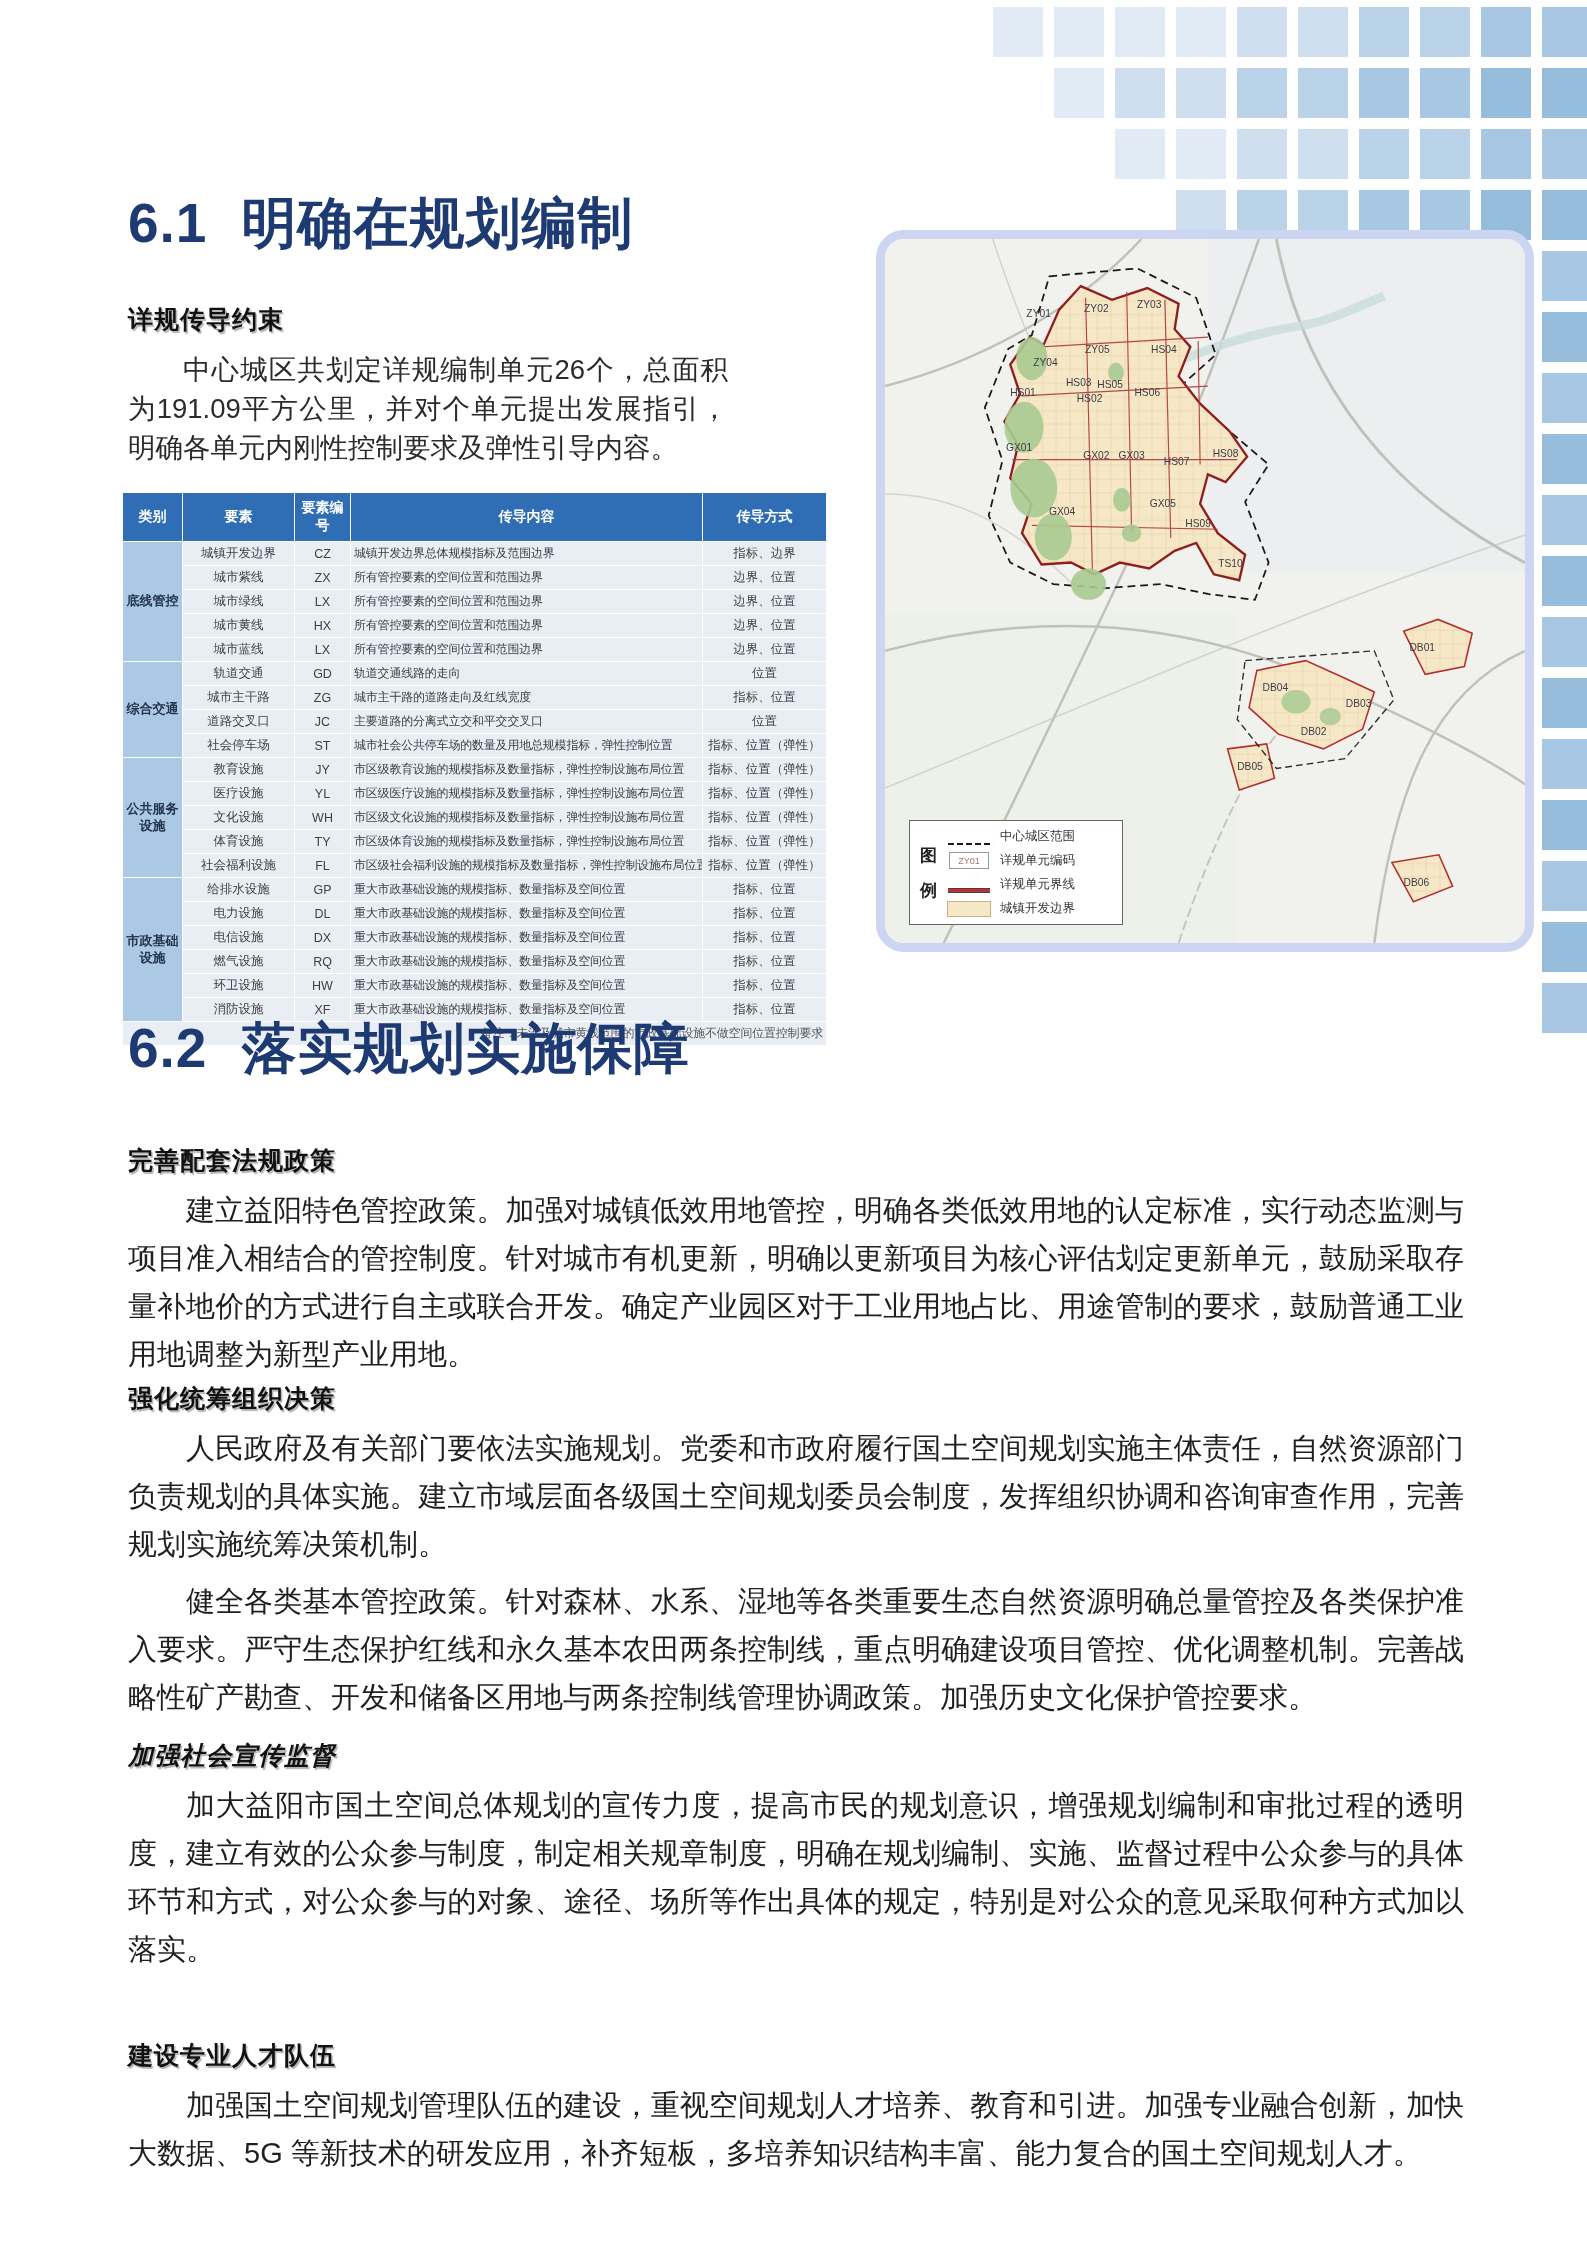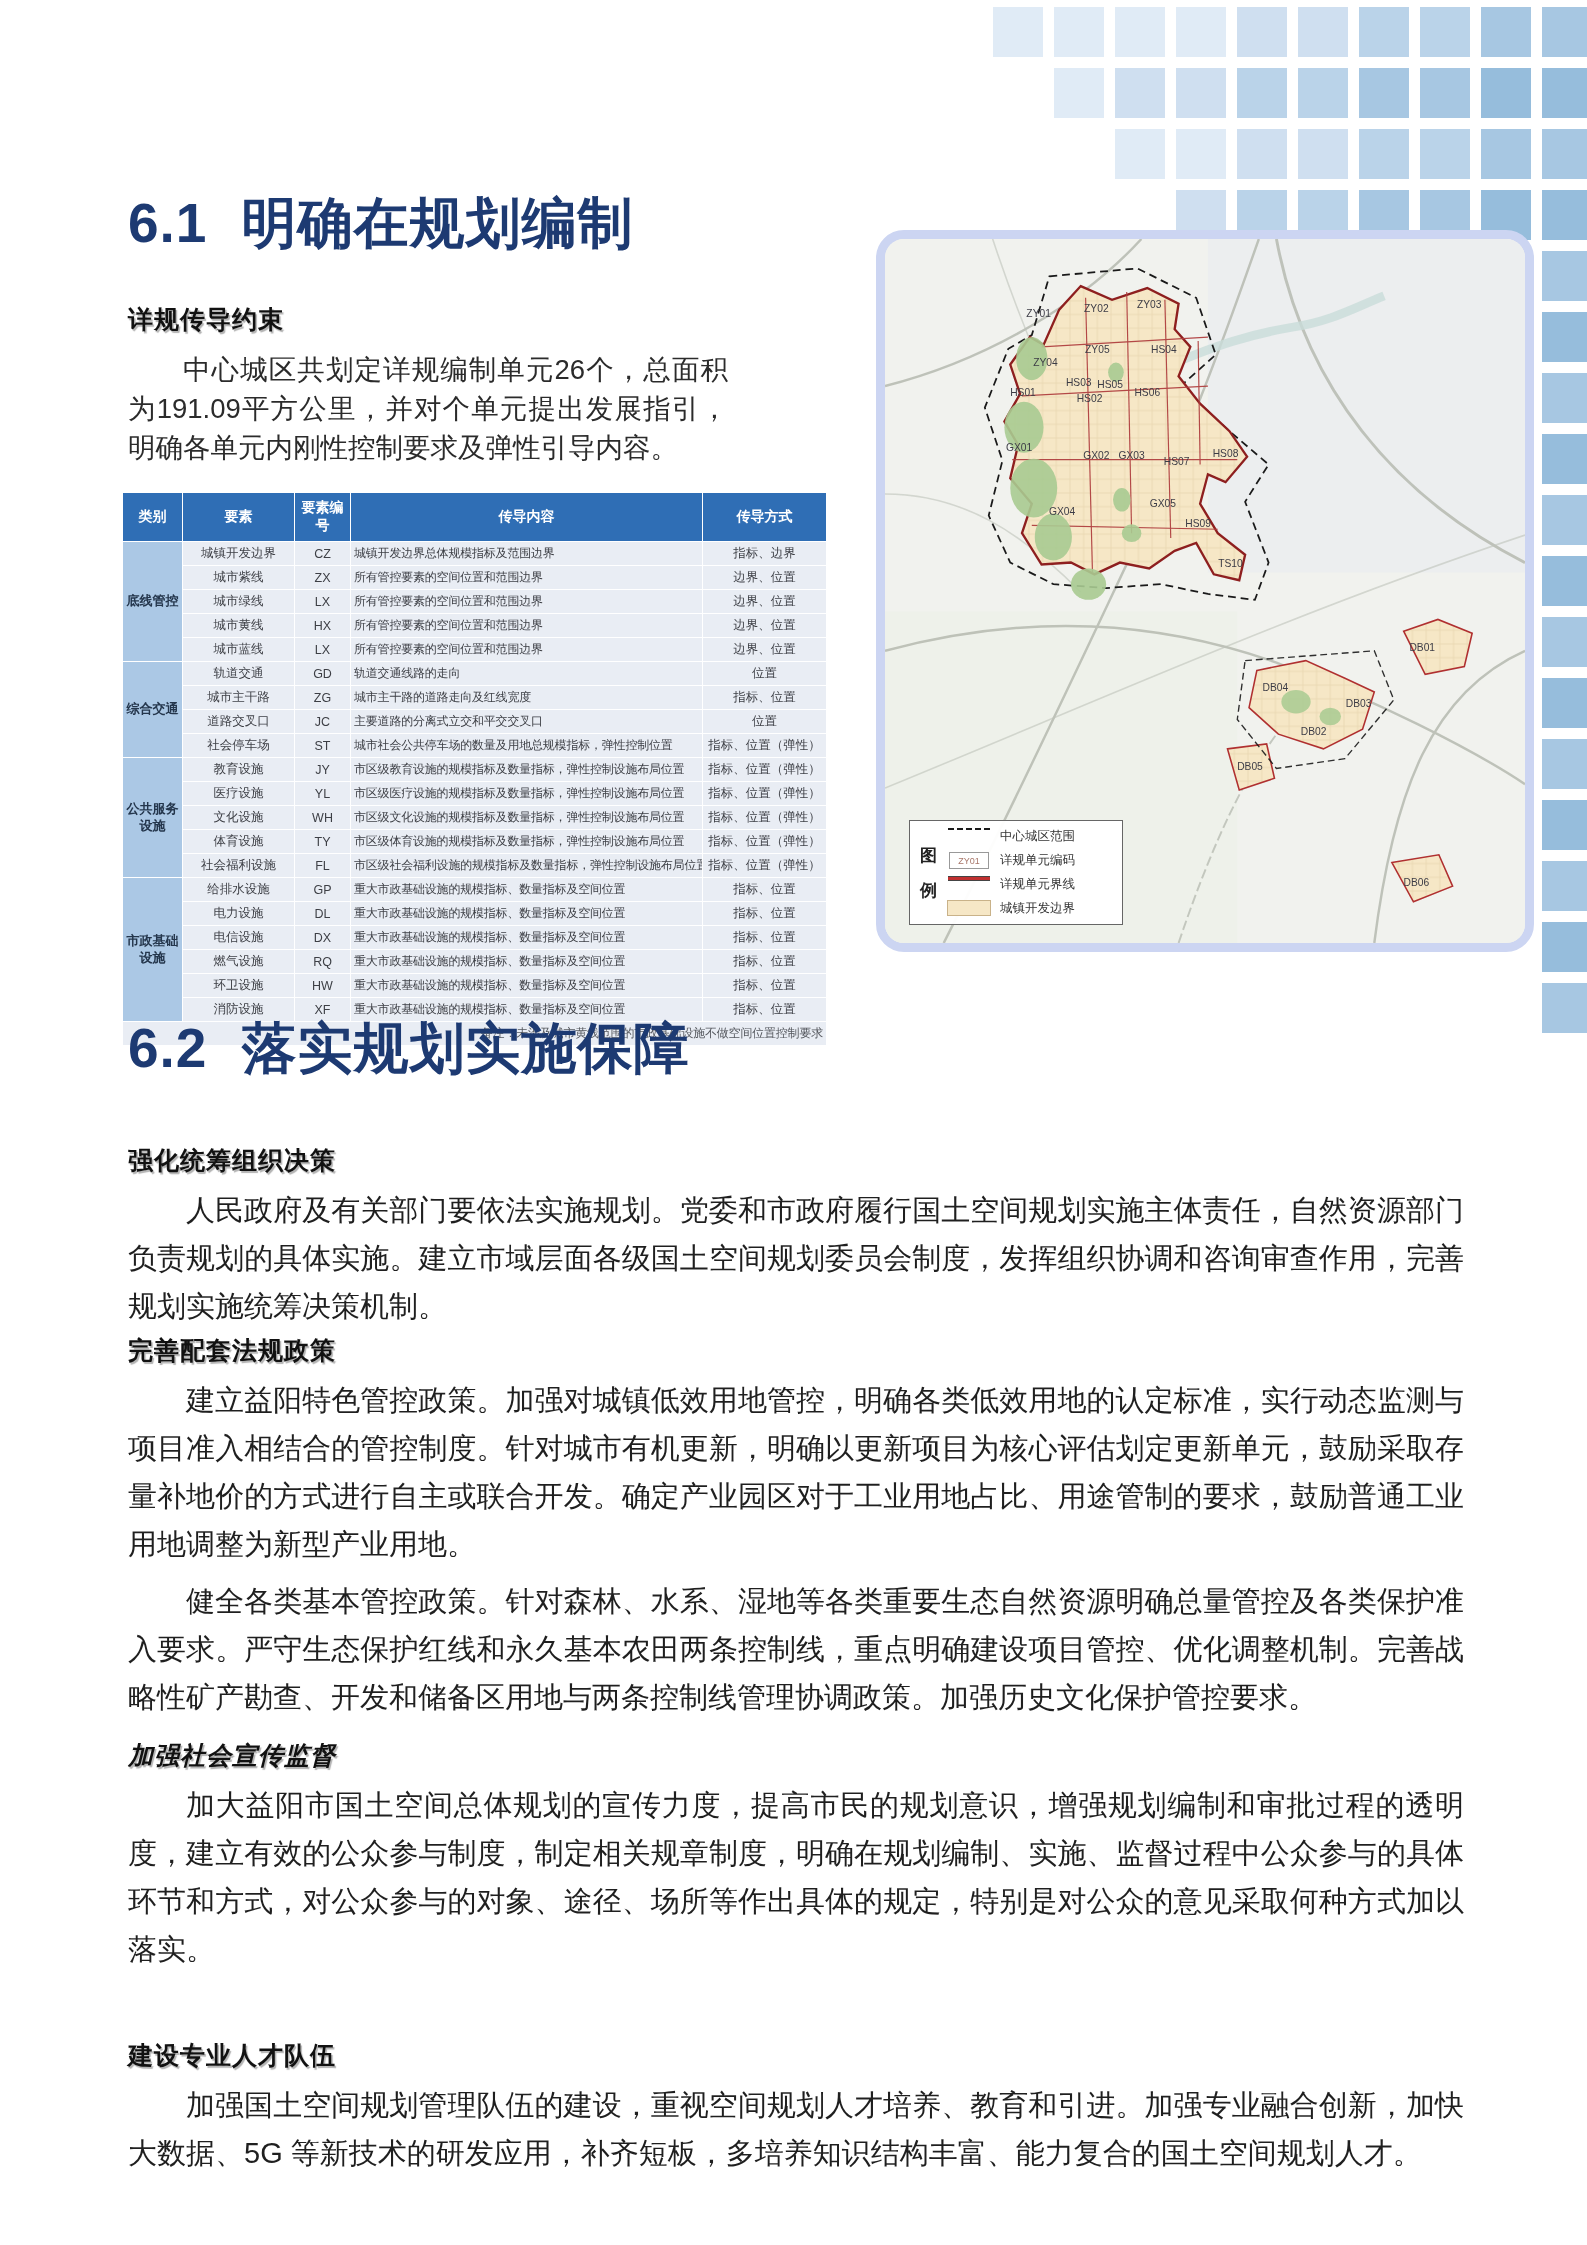--- a/index.html
+++ b/index.html
@@ -29,21 +29,21 @@
   .unit-table td.cat{background:#abc8e5;color:#24364c;font-weight:bold;font-size:13px;white-space:normal;line-height:1.25;}
   .unit-table td.content{text-align:left;font-size:12px;letter-spacing:-.2px;margin-left:28px;}
   .unit-table td.foot{ text-align:right;font-size:12px;color:#55585e;letter-spacing:-.2px;}
 
   
   .map-panel{position:absolute;left:876px;top:230px;width:658px;height:722px;z-index:2;box-sizing:border-box;border:9px solid #ccd5f2;border-radius:28px;background:#f1f2ee;overflow:hidden;}
   .map-panel svg{display:block;width:100%;height:100%;}
   .legend{position:absolute;left:24px;bottom:18px;width:214px;box-sizing:border-box;background:rgba(255,255,255,.96);border:1px solid #666;padding:7px 8px 7px 10px;display:flex;align-items:center;gap:10px;}
   .legend-title{display:flex;flex-direction:column;gap:12px;font-size:17px;font-weight:bold;color:#222;}
   .legend-rows{display:flex;flex-direction:column;gap:7px;flex:1;}
-  .legend-row{display:flex;align-items:flex-start;gap:9px;}
+  .legend-row{display:flex;align-items:flex-end;gap:9px;}
   .legend-sym{width:44px;display:flex;justify-content:center;align-items:center;}
   .legend-label{font-size:12.5px;color:#333;white-space:nowrap;}
   .sym-dash{width:42px;border-top:2.5px dashed #1a1a1a;}
   .sym-code{width:38px;height:15px;border:1px solid #999;background:#fff;font-size:9px;color:#a8776a;display:flex;align-items:center;justify-content:center;}
   .sym-red{width:42px;height:5px;border-top:1px solid #444;border-bottom:1px solid #444;background:#c03030;box-sizing:border-box;}
   .sym-fill{width:42px;height:14px;background:#f6e7c6;border:1px solid #c9b289;}
 
   
   .s2{position:absolute;left:128px;top:1012px;width:1336px;z-index:3;}
   .s2 h1{margin:0 0 58px 0;color:#1d3a72;font-size:55px;font-weight:bold;letter-spacing:1px;}
@@ -395,26 +395,26 @@
             <div class="legend-label">城镇开发边界</div>
           </div>
         </div>
     </div>
   </div>
 
   <div class="s2">
     <h1><span class="num">6.2</span><span>落实规划实施保障</span></h1>
     <div id="subsections">
         <div class="sub">
+          <h3 class="subhead">完善配套法规政策</h3>
+          <p>建立益阳特色管控政策。加强对城镇低效用地管控，明确各类低效用地的认定标准，实行动态监测与项目准入相结合的管控制度。针对城市有机更新，明确以更新项目为核心评估划定更新单元，鼓励采取存量补地价的方式进行自主或联合开发。确定产业园区对于工业用地占比、用途管制的要求，鼓励普通工业用地调整为新型产业用地。</p>
+        </div>
+        <div class="sub">
           <h3 class="subhead">强化统筹组织决策</h3>
           <p>人民政府及有关部门要依法实施规划。党委和市政府履行国土空间规划实施主体责任，自然资源部门负责规划的具体实施。建立市域层面各级国土空间规划委员会制度，发挥组织协调和咨询审查作用，完善规划实施统筹决策机制。</p>
-        </div>
-        <div class="sub">
-          <h3 class="subhead">完善配套法规政策</h3>
-          <p>建立益阳特色管控政策。加强对城镇低效用地管控，明确各类低效用地的认定标准，实行动态监测与项目准入相结合的管控制度。针对城市有机更新，明确以更新项目为核心评估划定更新单元，鼓励采取存量补地价的方式进行自主或联合开发。确定产业园区对于工业用地占比、用途管制的要求，鼓励普通工业用地调整为新型产业用地。</p>
         </div>
         <div class="sub">
           <p>健全各类基本管控政策。针对森林、水系、湿地等各类重要生态自然资源明确总量管控及各类保护准入要求。严守生态保护红线和永久基本农田两条控制线，重点明确建设项目管控、优化调整机制。完善战略性矿产勘查、开发和储备区用地与两条控制线管理协调政策。加强历史文化保护管控要求。</p>
         </div>
         <div class="sub">
           <h3 class="subhead">加强社会宣传监督</h3>
           <p>加大益阳市国土空间总体规划的宣传力度，提高市民的规划意识，增强规划编制和审批过程的透明度，建立有效的公众参与制度，制定相关规章制度，明确在规划编制、实施、监督过程中公众参与的具体环节和方式，对公众参与的对象、途径、场所等作出具体的规定，特别是对公众的意见采取何种方式加以落实。</p>
         </div>
         <div class="sub">
           <h3 class="subhead">建设专业人才队伍</h3>

